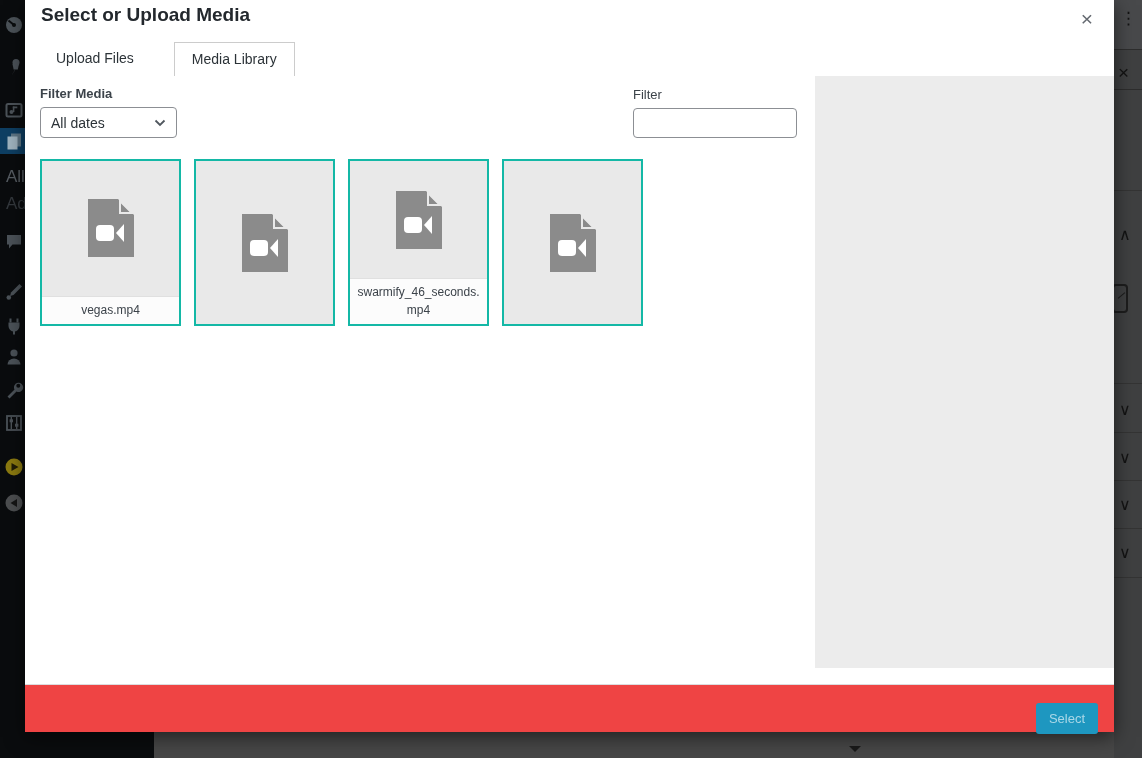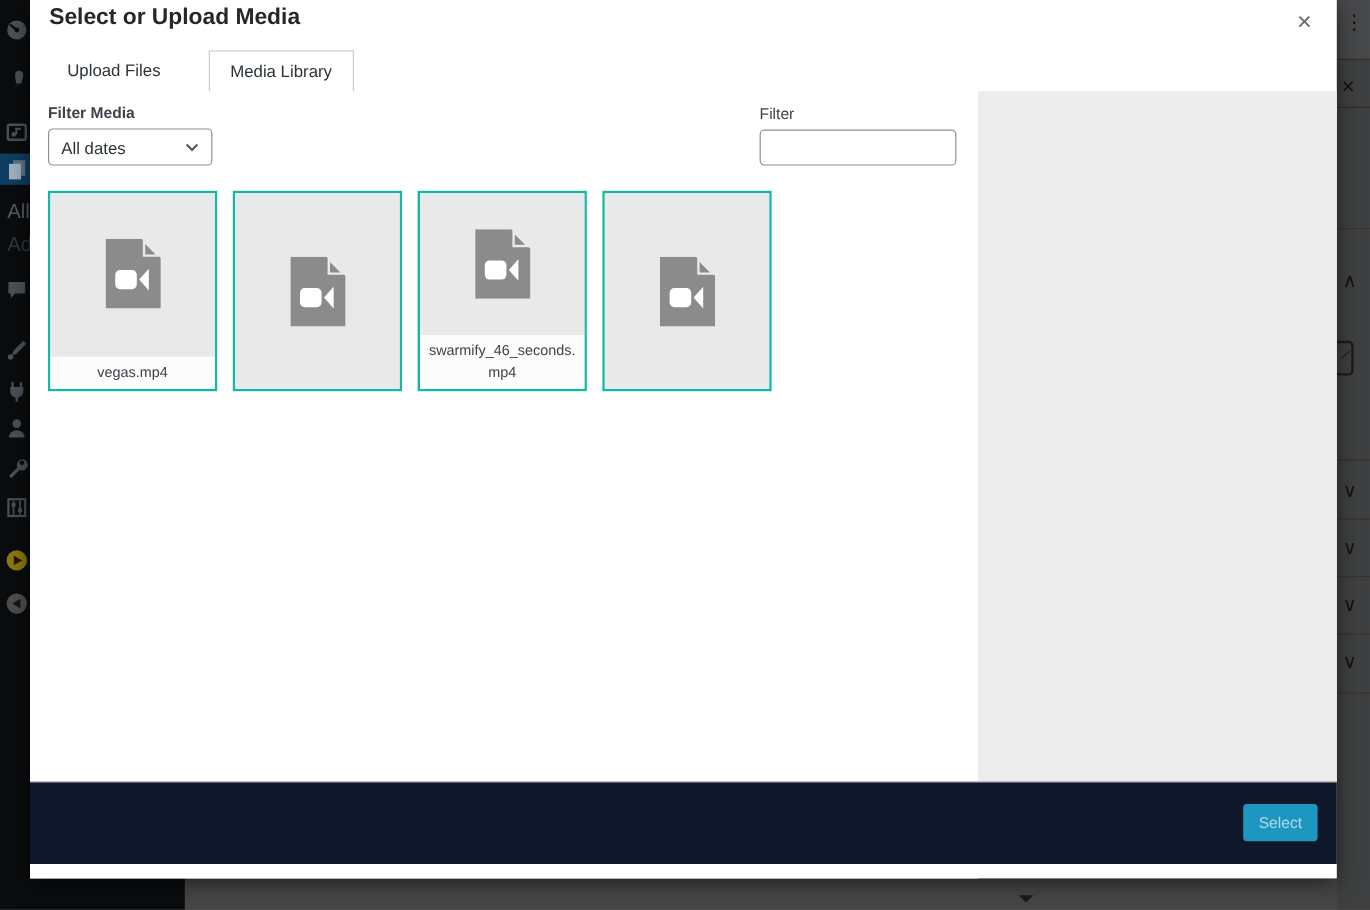--- a/index.html
+++ b/index.html
@@ -63,22 +63,22 @@
 
   .media-grid { position:absolute; left:15px; top:83px; right:8px; display:flex; }
   .media-item { width:141px; height:167px; border:2px solid #14b8a6; margin-right:13px;
     display:flex; flex-direction:column; cursor:pointer; background:#fff; }
   .thumb { flex:1; background:#e9e9e9; display:flex; align-items:center;
     justify-content:center; }
   .filename { border-top:1px solid #e0e0e0; background:#fcfcfc; font-size:12px;
     color:#3c434a; text-align:center; padding:5px 6px; line-height:1.45;
     overflow-wrap:break-word; word-break:break-word; }
 
-  .toolbar-footer { position:absolute; left:0; right:0; bottom:12px; height:69px;
-    background:#0f172a; border-top:1px solid #dcdcde; }
+  .toolbar-footer { position:absolute; left:0; right:0; bottom:0; height:48px;
+    background:#ef4444; border-top:1px solid #dcdcde; }
   .select-button { position:absolute; right:16px; top:18px; width:62px; height:31px;
     background:#1e97c0; border:0; border-radius:3px; color:rgba(255,255,255,.62);
     font-size:13px; cursor:pointer; }
 </style>
 </head>
 <body>
 
 <div class="backdrop"></div>
 
 <div class="admin-strip">

